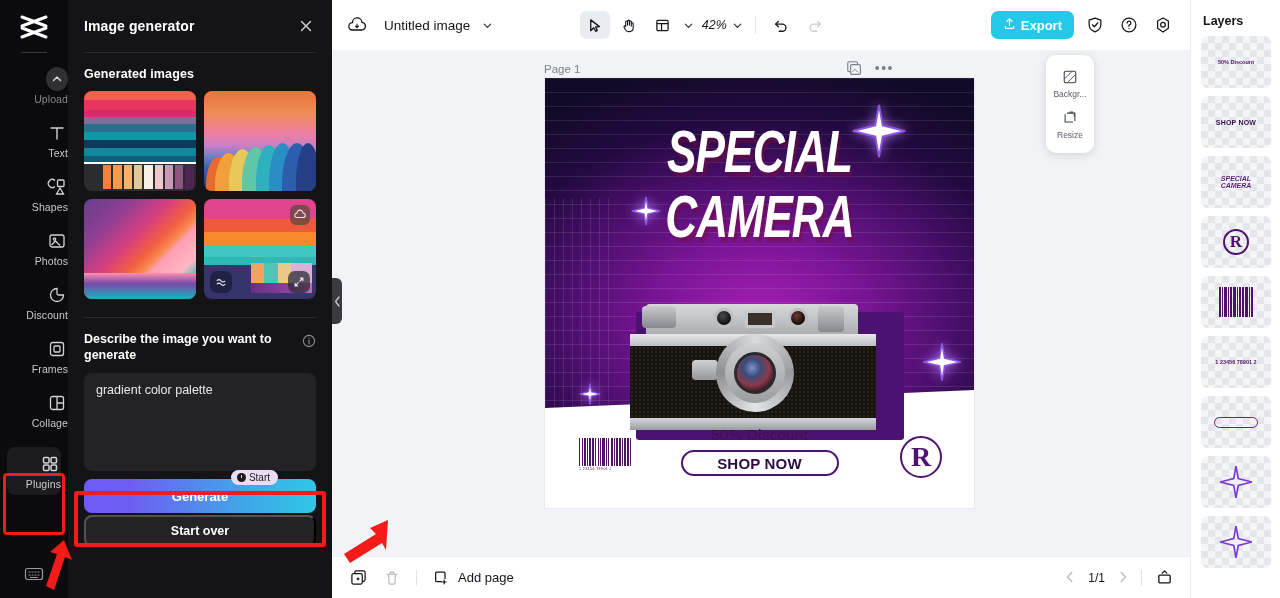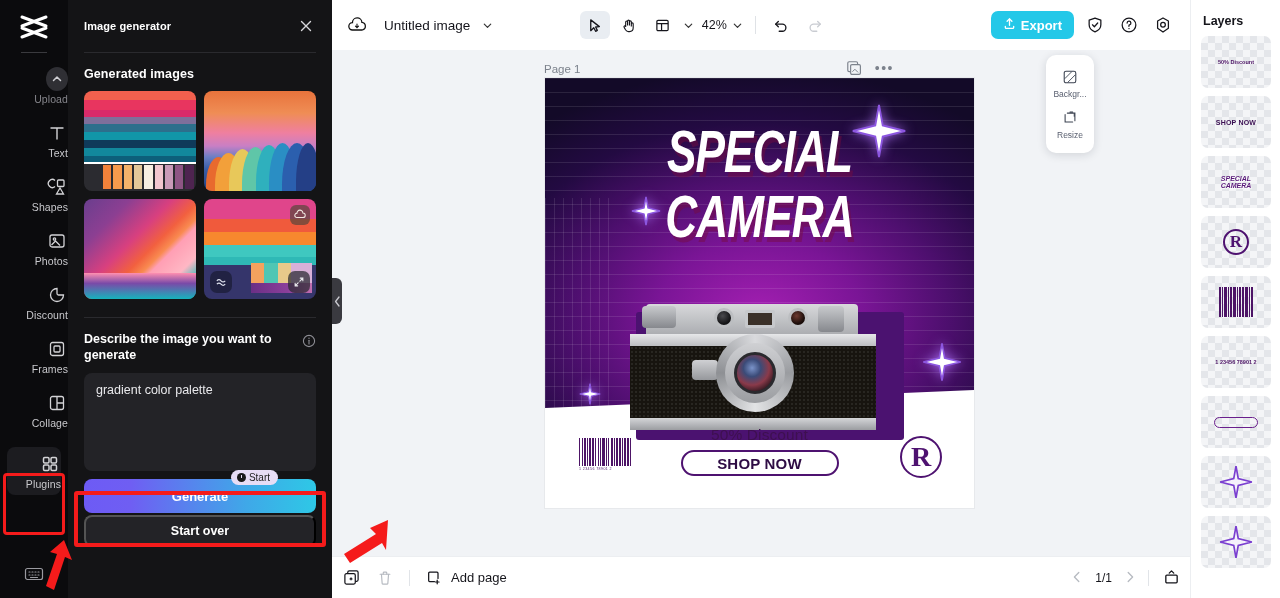--- a/index.html
+++ b/index.html
@@ -43,21 +43,21 @@
 
   
   .panel {
     width: 264px; height: 598px; background: #141416; flex: 0 0 264px;
     position: relative; z-index: 4; display: flex; flex-direction: column;
   }
   .panel-head {
     height: 52px; display: flex; align-items: center; padding: 0 16px 0 16px;
     justify-content: space-between;
   }
-  .panel-title { color: #fff; font-size: 11px; font-weight: 700; letter-spacing: .1px; }
+  .panel-title { color: #fff; font-size: 14px; font-weight: 700; letter-spacing: .1px; }
   .panel-close { color: #d8d8db; cursor: pointer; width:20px;height:20px;display:flex;align-items:center;justify-content:center;}
   .panel-sep { height:1px; background:#2a2a2e; margin: 0 16px; }
   .panel-body { padding: 14px 16px 0; overflow: hidden; }
   .sec-title { color: #fff; font-size: 12.5px; font-weight: 700; margin-bottom: 10px; letter-spacing:.1px; }
   .thumb-grid { display: grid; grid-template-columns: 1fr 1fr; gap: 8px; }
   .thumb { position: relative; height: 100px; border-radius: 8px; overflow: hidden; cursor: pointer; }
 
   
   .t1 { background:
       linear-gradient(180deg,
@@ -146,21 +146,21 @@
 
   
   .main { flex: 1 1 auto; display:flex; flex-direction:column; background:#fff; position:relative; min-width:0;}
   .topbar { height: 50px; background:#fff; display:flex; align-items:center; padding: 0 14px; gap: 10px; flex:0 0 50px;}
   .tb-cloud { width:22px;height:22px;color:#101010;display:flex;align-items:center;justify-content:center;cursor:pointer;}
   .doc-title { font-size:13.5px; color:#13131a; margin-left:6px; cursor:text; }
   .chev { width:14px;height:14px;color:#333; display:inline-flex;align-items:center;justify-content:center; cursor:pointer;}
   .tb-center { margin-left:auto; margin-right:auto; display:flex; align-items:center; gap:4px; }
   .tool-btn { width:30px;height:28px;border-radius:6px;display:flex;align-items:center;justify-content:center;cursor:pointer;color:#16161c;}
   .tool-btn.sel { background:#e9edf2; }
-  .zoom-val { font-size:12.5px; color:#16161c; margin-left:2px; cursor:pointer;}
+  .zoom-val { font-size:12.5px; color:#16161c; margin-left:2px; cursor:pointer;font-style:italic;}
   .tb-divider { width:1px; height:18px; background:#dfe2e6; margin: 0 6px; }
   .tb-right { display:flex; align-items:center; gap:8px; margin-left:auto; }
   .export-btn {
     height:28px; padding: 0 12px; border-radius: 7px; background:#24c8e8; color:#fff;
     font-size:13px; font-weight:700; display:flex; align-items:center; gap:5px; cursor:pointer; border:none;
   }
   .ic-btn { width:26px;height:26px;display:flex;align-items:center;justify-content:center;cursor:pointer;color:#16161c;}
 
   
   .canvas-area { flex: 1 1 auto; background:#f1f3f6; position:relative; overflow:hidden; }
@@ -239,21 +239,21 @@
   
   .mini-bar {
     position:absolute; right: 96px; top: 5px; width: 48px; background:#fff; border-radius: 10px;
     box-shadow: 0 2px 10px rgba(20,25,40,.14); padding: 8px 0 8px; z-index: 8; margin-left: 43px;
   }
   .mini-item { display:flex; flex-direction:column; align-items:center; gap:3px; padding: 5px 0; cursor:pointer; }
   .mini-item .mi-ic { width:18px;height:18px;color:#3b4250; display:flex;align-items:center;justify-content:center;}
   .mini-item .mi-lb { font-size: 8.5px; color:#5a6070; }
 
   
-  .bottombar { height: 42px; background:#fff; border-top:1px solid #eceef1; display:flex; align-items:center; padding: 0 9px; gap:14px; flex:0 0 42px;}
+  .bottombar { height: 42px; background:#fff; border-top:1px solid #eceef1; display:flex; align-items:center; padding: 0 16px; gap:14px; flex:0 0 42px;}
   .bb-ic { width:20px;height:20px;display:flex;align-items:center;justify-content:center;color:#15151b;cursor:pointer;}
   .bb-ic.dim { color:#b6bac1; }
   .bb-div { width:1px; height:16px; background:#e1e4e8; }
   .addpage { display:flex;align-items:center;gap:7px; cursor:pointer; font-size:13px; color:#15151b;}
   .bb-right { margin-left:auto; display:flex; align-items:center; gap:12px; }
   .pg-ind { font-size:12px; color:#15151b; }
   .arr { color:#b6bac1; cursor:pointer; font-size:14px; }
 
   
   .layers {

